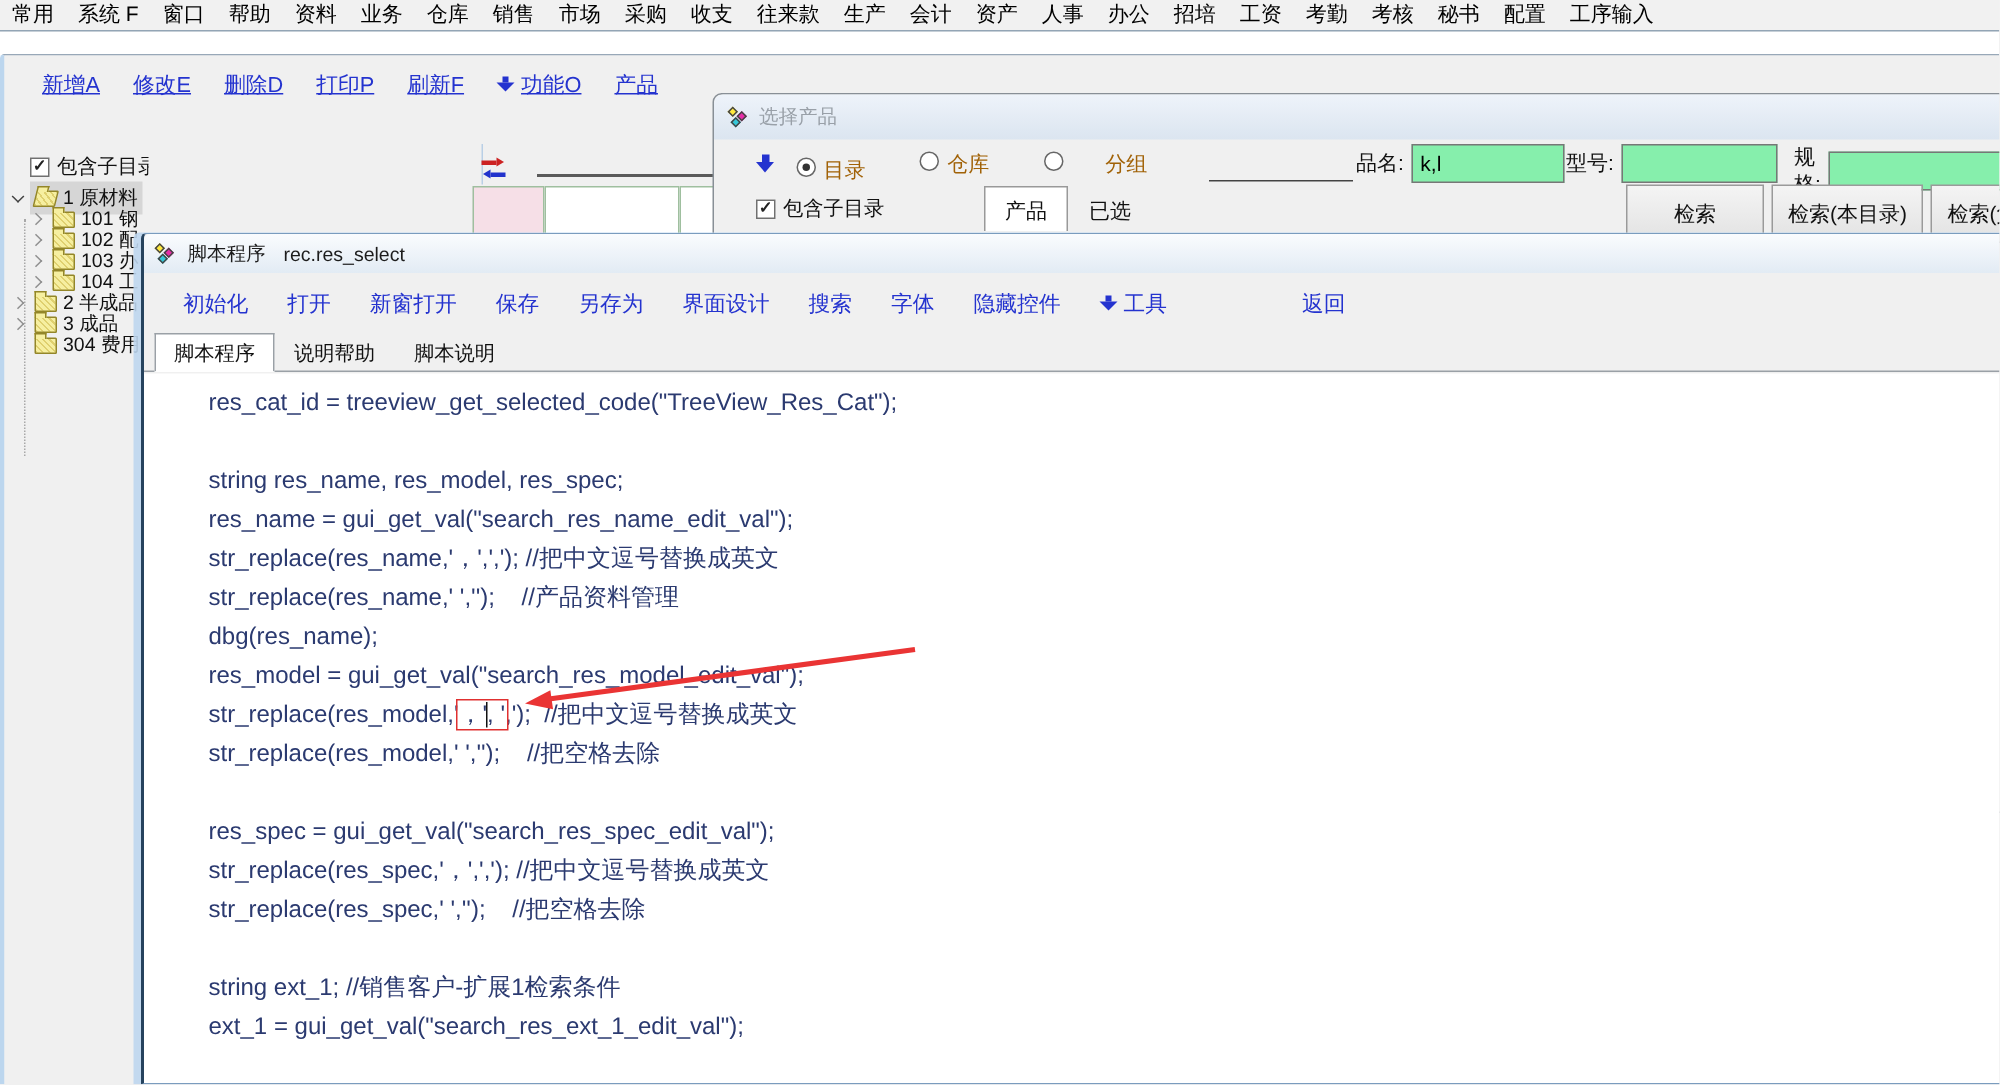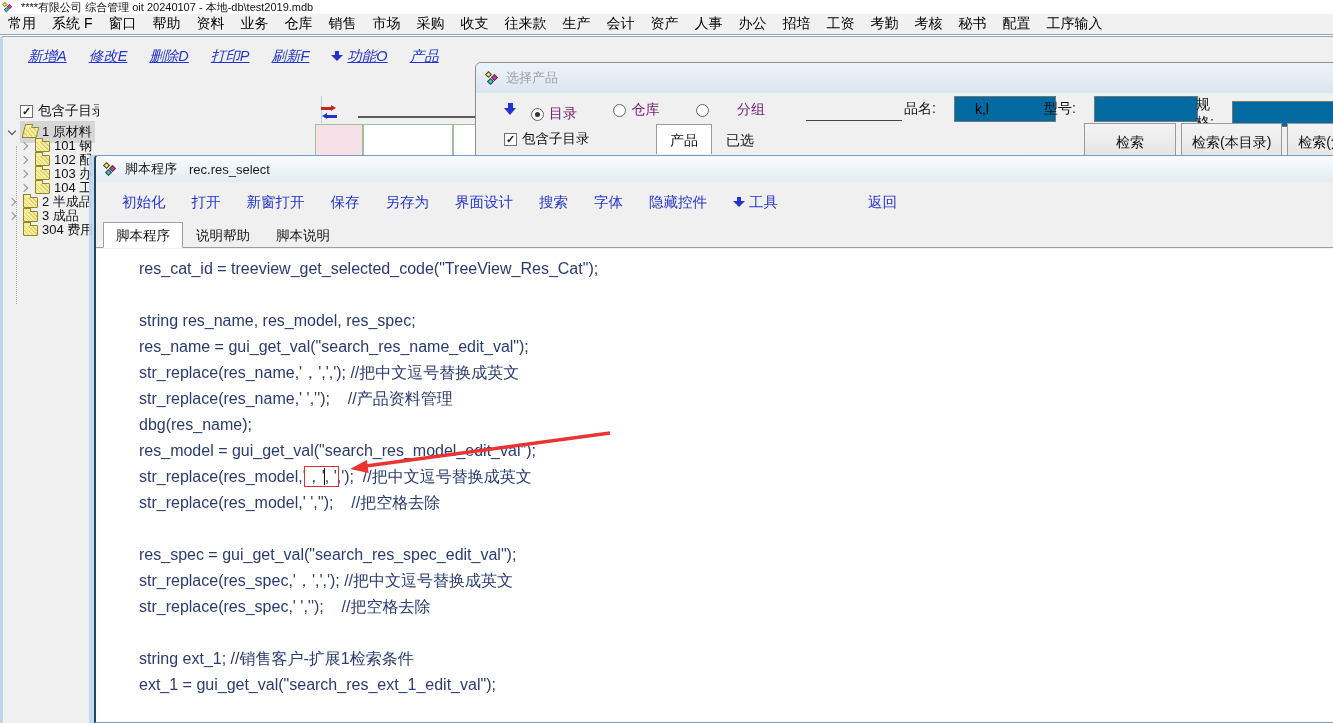--- a/index.html
+++ b/index.html
@@ -17,21 +17,21 @@
   .wicon .d1 { left:0; top:1px; background:#ffe93e; }
   .wicon .d2 { left:6px; top:4px; background:#e62ea8; }
   .wicon .d3 { left:2px; top:8px; background:#35c8d8; }
   .appicon { transform:scale(.75); transform-origin:left center; }
 
   
   .product-window { position:absolute; left:0; right:0; top:36px; bottom:0; background:#f0f0f0; border-top:1px solid #98a8b8; border-left:3px solid #bcd6ee; border-top-left-radius:3px; }
   .pw-titlebar { height:21px; background:linear-gradient(#eaf1f8,#d3e0ec); display:flex; align-items:center; gap:7px; padding-left:9px; font-size:13px; color:#8b929b; }
   .pw-toolbar { height:38px; display:flex; align-items:center; gap:22px; padding-left:25px; font-size:14.5px; }
   .plink { display:inline-flex; align-items:center; gap:4px; color:#2433cf; cursor:pointer; white-space:nowrap; }
-  .pw-toolbar .tlab { text-decoration:underline;font-style:italic; }
+  .pw-toolbar .tlab { text-decoration:underline; }
   .dna { position:relative; width:12px; height:11px; display:none; }
   .dna.on { display:inline-block; }
   .dna::before { content:""; position:absolute; left:4px; top:0; width:4px; height:4px; background:#2433cf; }
   .dna::after { content:""; position:absolute; left:0; top:4px; border-left:6px solid transparent; border-right:6px solid transparent; border-top:6px solid #2433cf; }
 
   
   .pw-tree { position:absolute; left:3px; top:59px; width:93px; bottom:0; background:#f0f0f0; overflow:hidden; }
   .cbrow { display:flex; align-items:center; gap:5px; font-size:13.5px; color:#111; white-space:nowrap; }
   .pw-tree .cbrow { padding:6px 0 5px 14px; }
   .cb { width:13px; height:13px; flex:0 0 13px; background:#fff; border:1px solid #707070; display:inline-flex; align-items:center; justify-content:center; font-size:11px; font-weight:bold; color:#222; line-height:1; }
@@ -60,26 +60,26 @@
   .swap .r::after { content:""; position:absolute; right:-5px; top:-2px; border-left:5px solid #cc2222; border-top:3.5px solid transparent; border-bottom:3.5px solid transparent; }
   .swap .b { position:absolute; bottom:2px; right:0; width:10px; height:3px; background:#2233cc; }
   .swap .b::after { content:""; position:absolute; left:-5px; top:-2px; border-right:5px solid #2233cc; border-top:3.5px solid transparent; border-bottom:3.5px solid transparent; }
 
   
   .select-window { position:absolute; left:475px; top:62px; width:868px; height:480px; background:#f0f0f0; border:1px solid #888f96; border-top-left-radius:6px; z-index:2; }
   .xw-titlebar { height:30px; background:linear-gradient(#eef3fa,#dbe5f0); display:flex; align-items:center; gap:7px; padding-left:10px; font-size:13px; color:#99a0a8; border-top-left-radius:6px; }
   .dna-big { position:absolute; display:inline-block; }
   .dna-big::before { content:""; position:absolute; left:4px; top:0; width:5px; height:5px; background:#2433cf; }
   .dna-big::after { content:""; position:absolute; left:0; top:5px; border-left:6.5px solid transparent; border-right:6.5px solid transparent; border-top:7px solid #2433cf; }
-  .rgi { position:absolute; display:flex; align-items:center; gap:5px; font-size:14px; color:#701a75; white-space:nowrap; }
+  .rgi { position:absolute; display:flex; gap:5px; font-size:14px; color:#a16207; white-space:nowrap; }
   .rad { width:13px; height:13px; border:1px solid #666; border-radius:50%; background:#fff; display:inline-flex; align-items:center; justify-content:center; }
   .rad.on::after { content:""; width:5px; height:5px; border-radius:50%; background:#333; }
   .xw-underline { position:absolute; left:330px; top:40px; width:96px; height:18px; border-bottom:1px solid #444; }
-  .fgroup { position:absolute; display:flex; align-items:center; gap:18px; font-size:14px; color:#111; }
-  .fld { height:26px; border:1px solid #777; background:#0369a1; font-size:14px; padding:2px 20px; font-family:"Liberation Sans", sans-serif; }
+  .fgroup { position:absolute; display:flex; align-items:center; gap:5px; font-size:14px; color:#111; }
+  .fld { height:26px; border:1px solid #777; background:#86efac; font-size:14px; padding:2px 5px; font-family:"Liberation Sans", sans-serif; }
   .xw-tabs { position:absolute; left:180px; top:61px; display:flex; align-items:flex-end; }
   .xw-tab { height:30px; line-height:30px; padding:0 13px; font-size:14px; color:#111; background:#f0f0f0; border:1px solid transparent; }
   .xw-tab.active { background:#fff; border-color:#999; border-bottom:none; }
   .xw-btns { position:absolute; left:608px; top:60px; display:flex; gap:5px; }
   .btn { height:39px; background:linear-gradient(#f4f4f4,#e2e2e2); border:1px solid #9a9a9a; font-size:14px; color:#111; padding:0 10px; font-family:"Liberation Sans", sans-serif; white-space:nowrap; }
   .btn.wide { padding:0 31px; }
 
   
   .script-window { position:absolute; left:94px; top:155px; width:1246px; height:568px; background:#f0f0f0; border:1px solid #7a9cbe; border-left:2px solid #26435e; border-top-left-radius:4px; box-shadow:-5px 0 0 rgba(190,214,238,.9); z-index:3; }
   .sw-titlebar { height:26px; background:linear-gradient(#fafcfe,#e2ebf4); display:flex; align-items:center; gap:8px; padding-left:8px; font-size:13px; color:#1c1c1c; border-top-left-radius:4px; }
@@ -97,28 +97,20 @@
   .code-line.hl .boxed::after { content:""; position:absolute; left:58%; top:0; bottom:0; width:1.5px; background:#111; }
 
   .annotation { position:absolute; left:512px; top:266px; font-size:28px; color:#f93f3f; white-space:nowrap; letter-spacing:1px; z-index:5; }
   .arrow { position:absolute; left:243px; top:266px; z-index:5; }
 </style>
 </head>
 <body>
 
 <div class="page">
 
-  <div class="titlebar">
-    <span class="wicon appicon">
-        <i class="d1"></i>
-        <i class="d2"></i>
-        <i class="d3"></i>
-      </span>
-    <span>****有限公司 综合管理 oit 20240107 - 本地-db\test2019.mdb</span>
-  </div>
 
   <div class="menubar">
 
       <span class="mitem">常用</span>
 
       <span class="mitem">系统 F</span>
 
       <span class="mitem">窗口</span>
 
       <span class="mitem">帮助</span>

